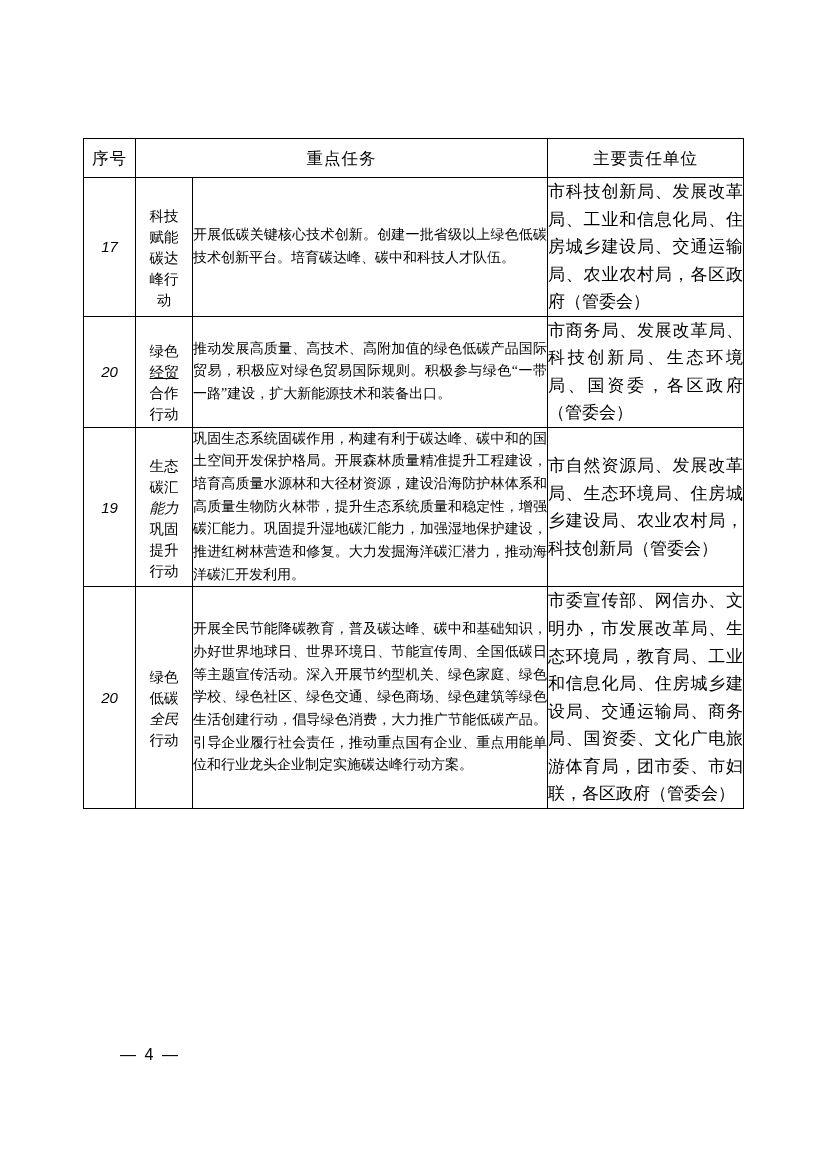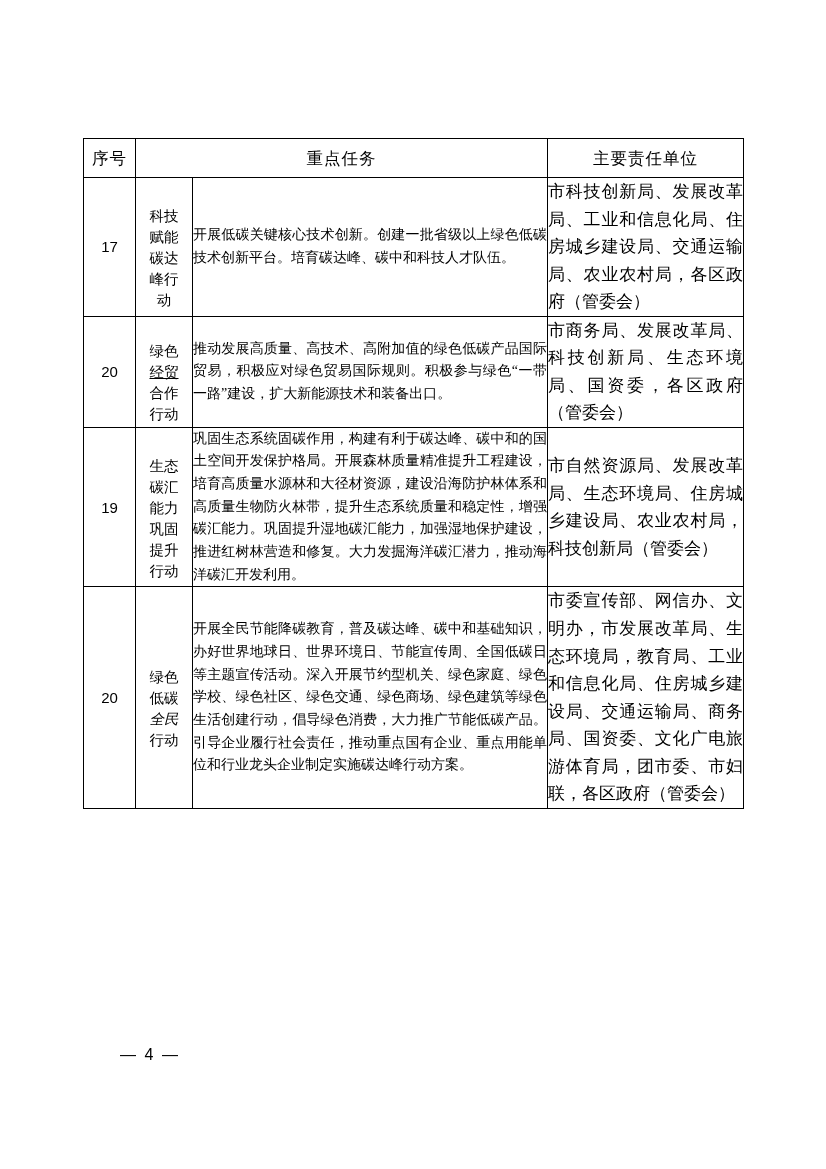--- a/index.html
+++ b/index.html
@@ -50,20 +50,21 @@
   }
   .col-no { width: 52px; }
   .col-act { width: 57px; }
   .col-task { width: 355px; }
   .col-unit { width: 196px; }
 
   td.num {
     text-align: center;
     font-size: 15px;
     font-family: "Liberation Sans", sans-serif;
+    font-style: italic;
   }
   td.action {
     text-align: center;
     font-size: 14.5px;
     line-height: 1.45;
     padding: 4px 2px;
     font-family: "Liberation Sans", sans-serif;
   }
   td.action .stack {
     display: block;
@@ -144,21 +145,21 @@
             </td>
           <td class="task">推动发展高质量、高技术、高附加值的绿色低碳产品国际贸易，积极应对绿色贸易国际规则。积极参与绿色“一带一路”建设，扩大新能源技术和装备出口。</td>
           <td class="unit">市商务局、发展改革局、科技创新局、生态环境局、国资委，各区政府（管委会）</td>
         </tr>
         <tr>
           <td class="num">19</td>
           <td class="action">
               <span class="stack">
                 <span style="display:block;">生态</span>
                 <span style="display:block;">碳汇</span>
-                <span style="display:block;">能力</span>
+                <span style="display:block;font-style:italic;">能力</span>
                 <span style="display:block;">巩固</span>
                 <span style="display:block;">提升</span>
                 <span style="display:block;">行动</span>
               </span>
             </td>
           <td class="task">巩固生态系统固碳作用，构建有利于碳达峰、碳中和的国土空间开发保护格局。开展森林质量精准提升工程建设，培育高质量水源林和大径材资源，建设沿海防护林体系和高质量生物防火林带，提升生态系统质量和稳定性，增强碳汇能力。巩固提升湿地碳汇能力，加强湿地保护建设，推进红树林营造和修复。大力发掘海洋碳汇潜力，推动海洋碳汇开发利用。</td>
           <td class="unit">市自然资源局、发展改革局、生态环境局、住房城乡建设局、农业农村局，科技创新局（管委会）</td>
         </tr>
         <tr>
           <td class="num">20</td>

